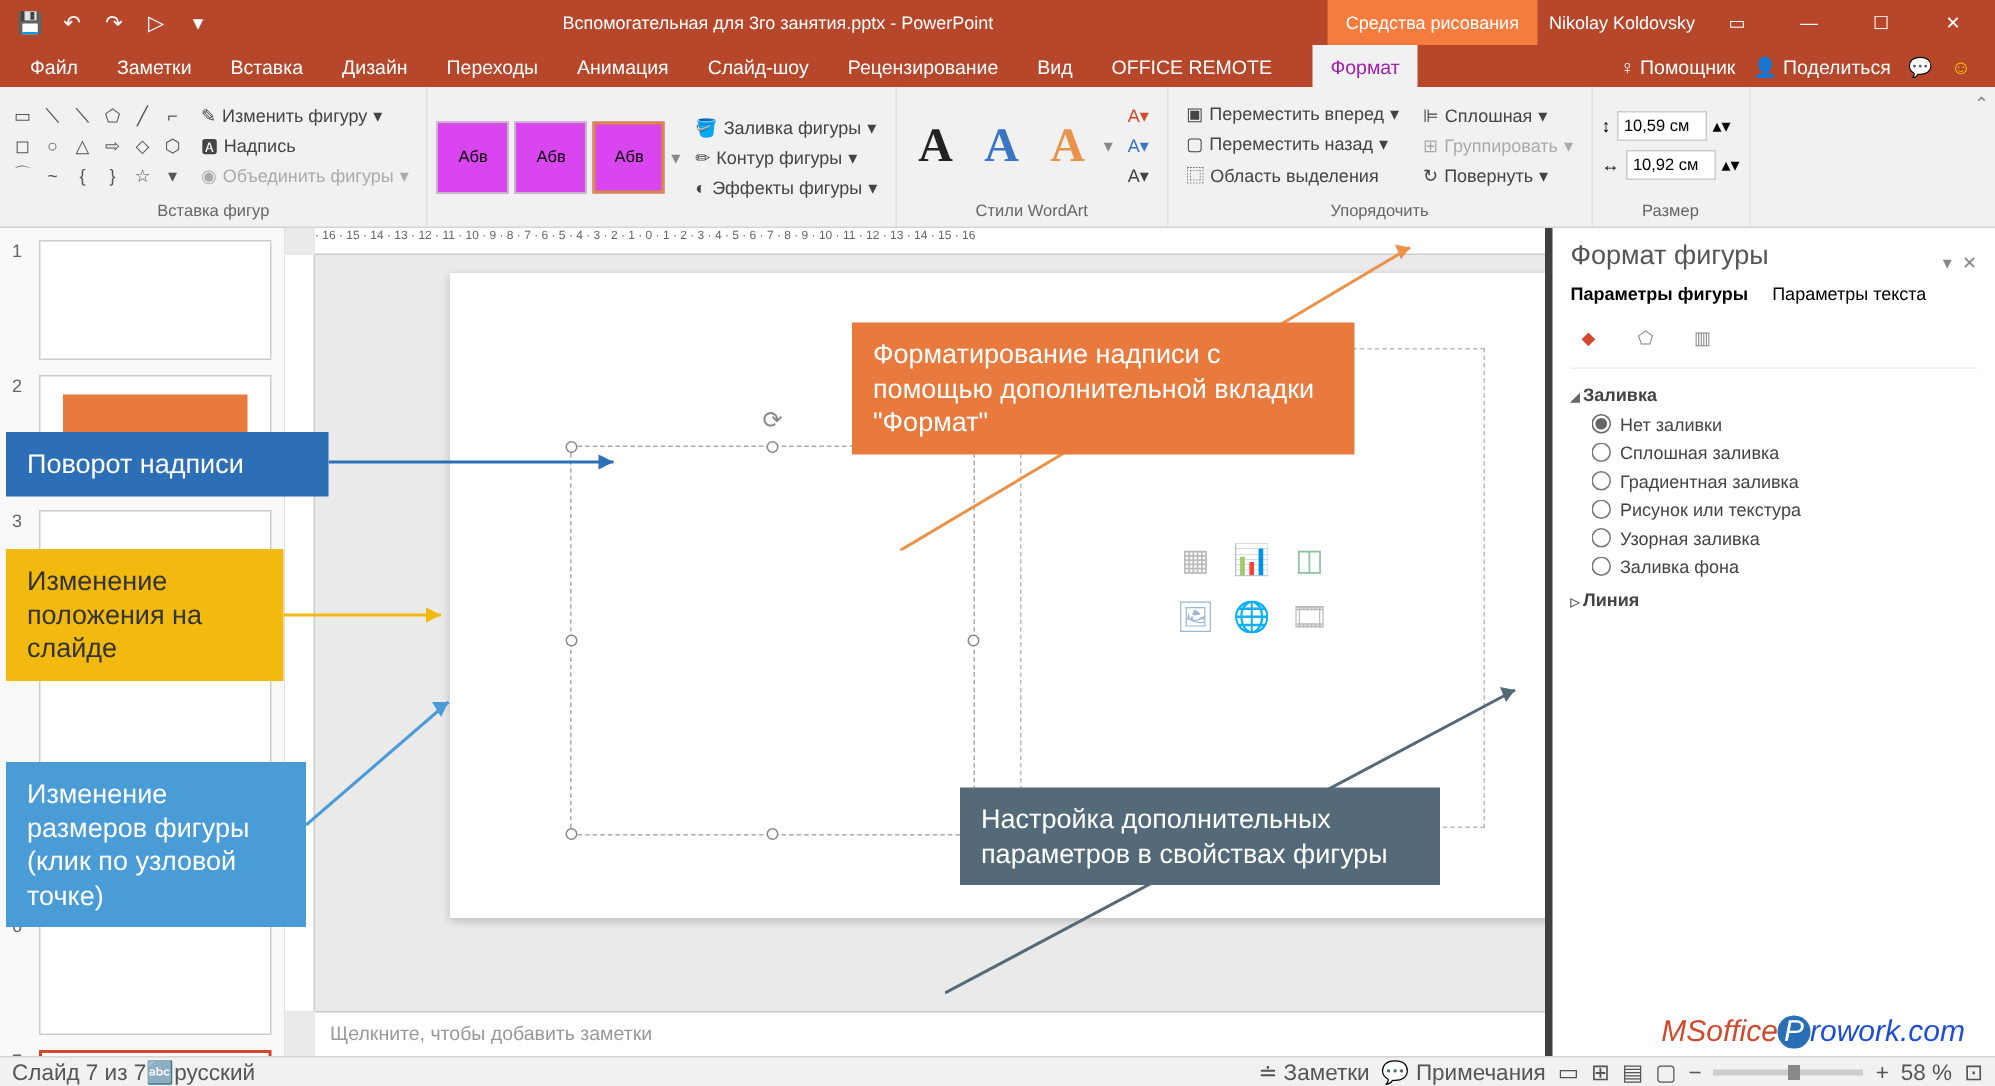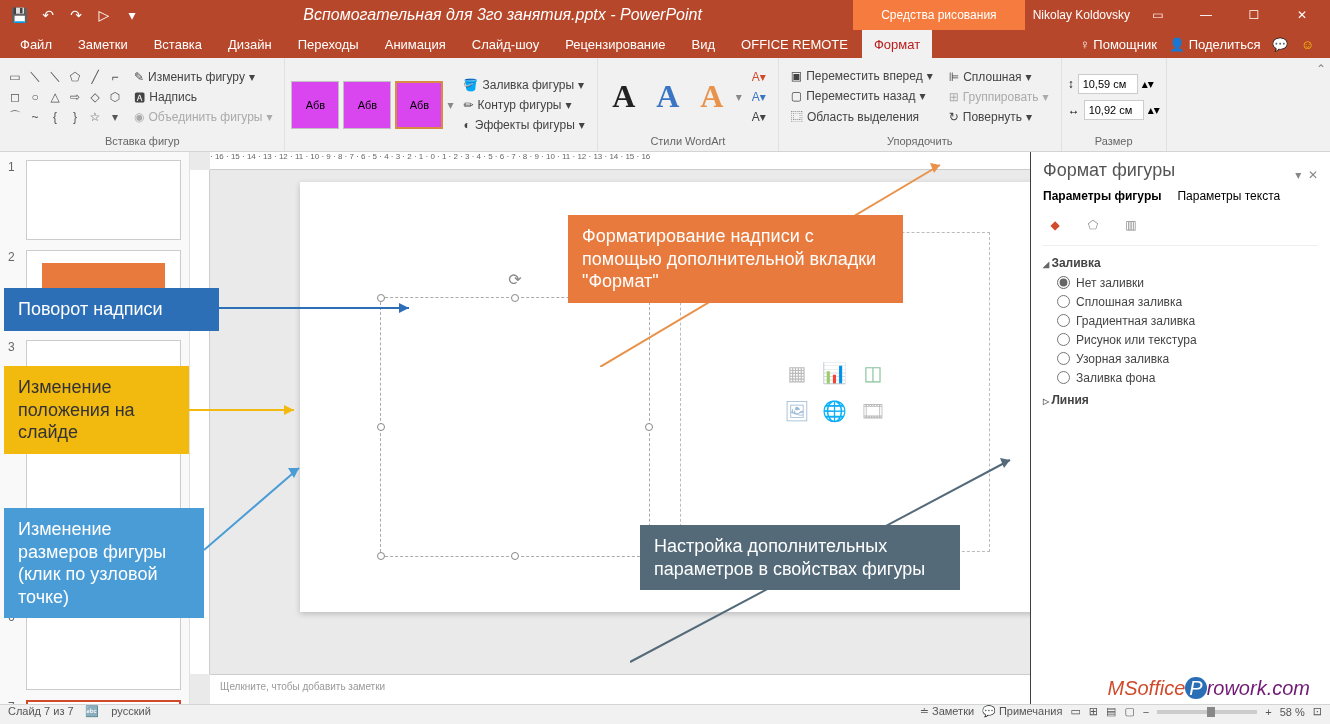--- a/index.html
+++ b/index.html
@@ -1,26 +1,26 @@
 <!DOCTYPE html>
 <html><head>
 <meta charset="utf-8">
 <style>
 * { margin:0; padding:0; box-sizing:border-box; font-family:"Segoe UI",Arial,sans-serif; }
 body { background:#fff; width:1330px; height:724px; overflow:hidden; position:relative; font-size:12px; }
 .titlebar { height:30px; background:#b7472a; color:#fff; display:flex; align-items:center; }
 .qat { display:flex; align-items:center; gap:4px; padding:0 8px; }
 .qat-btn { width:24px; height:24px; display:flex; align-items:center; justify-content:center; color:#fff; font-size:14px; cursor:pointer; }
-.title-text { flex:1; text-align:center; font-size:16px;font-style:italic; }
-.context-tab { background:#f57c3e; padding:0 28px; height:30px; display:flex; align-items:center; font-size:12px; }
+.title-text { flex:1; text-align:center; font-size:12px; }
+.context-tab { background:#f57c3e; padding:0 12px; height:30px; display:flex; align-items:center; font-size:12px; }
 .user-section { display:flex; align-items:center; gap:8px; padding:0 8px; }
 .win-btn { width:40px; height:30px; display:flex; align-items:center; justify-content:center; cursor:pointer; }
 .ribbon-tabs { height:28px; background:#b7472a; display:flex; align-items:center; color:#fff; padding:0 8px; gap:2px; }
 .ribbon-tab { padding:0 12px; height:28px; display:flex; align-items:center; font-size:13px; cursor:pointer; }
-.ribbon-tab.context { background:#f1f1f1; color:#b91c1c; }
+.ribbon-tab.context { background:#f1f1f1; color:#a21caf;margin-left:13px; }
 .ribbon-right { margin-left:auto; display:flex; gap:12px; padding-right:8px; font-size:13px; }
 .ribbon { height:94px; background:#f1f1f1; border-bottom:1px solid #d4d4d4; display:flex; }
 .rgroup { border-right:1px solid #e1e1e1; display:flex; flex-direction:column; padding:2px 6px; }
 .rgroup-body { flex:1; display:flex; align-items:center; gap:4px; }
 .rgroup-label { text-align:center; font-size:11px; color:#666; padding:2px 0; }
 .shape-palette { display:grid; grid-template-columns:repeat(6,18px); grid-template-rows:repeat(3,18px); gap:2px; }
 .shape-cell { width:18px; height:18px; display:flex; align-items:center; justify-content:center; color:#555; font-size:12px; border:1px solid transparent; }
 .rbtn { display:flex; align-items:center; gap:4px; padding:2px 6px; font-size:12px; color:#444; cursor:pointer; }
 .rbtn.disabled { color:#aaa; }
 .abv { width:48px; height:48px; border:1px solid #c0c0c0; background:#d946ef; display:flex; align-items:center; justify-content:center; font-size:11px; cursor:pointer; }
@@ -39,43 +39,43 @@
 .ruler-v { position:absolute; top:18px; left:0; width:20px; bottom:30px; background:#fff; border-right:1px solid #ccc; }
 .slide-area { position:absolute; top:30px; left:40px; right:20px; bottom:40px; }
 .slide { position:absolute; left:70px; top:0; width:760px; height:430px; background:#fff; box-shadow:0 2px 6px rgba(0,0,0,.2); }
 .shape-sel { position:absolute; left:80px; top:115px; width:270px; height:260px; border:1px dashed #aaa; }
 .handle { position:absolute; width:8px; height:8px; background:#fff; border:1px solid #888; border-radius:50%; }
 .rot-handle { position:absolute; left:50%; top:-28px; transform:translateX(-50%); color:#888; font-size:16px; }
 .content-ph { position:absolute; right:70px; top:50px; width:310px; height:320px; border:1px dashed #bbb; }
 .ph-icons { position:absolute; left:50%; top:50%; transform:translate(-50%,-50%); display:grid; grid-template-columns:repeat(3,32px); gap:6px; }
 .ph-icons span { width:32px; height:32px; display:flex; align-items:center; justify-content:center; color:#bbb; font-size:20px; }
 .callout { position:absolute; color:#fff; padding:10px 14px; font-size:18px; font-weight:300; line-height:1.25; }
-.notes { position:absolute; bottom:0; left:20px; right:0; height:30px; background:#fff; border-top:1px solid #ccc; padding:6px 10px; color:#999; font-size:10px; }
-.format-pane { width:300px; background:#fff; border-left:1px solid #404040; display:flex; flex-direction:column; padding:8px 12px; position:relative; }
+.notes { position:absolute; bottom:0; left:20px; right:0; height:30px; background:#fff; border-top:1px solid #ccc; padding:6px 10px; color:#999; font-size:13px; }
+.format-pane { width:300px; background:#fff; border-left:5px solid #404040; display:flex; flex-direction:column; padding:8px 12px; position:relative; }
 .fp-title { font-size:18px; color:#555; margin-bottom:8px; }
 .fp-tabs { display:flex; gap:16px; font-size:12px; margin-bottom:10px; }
 .fp-tabs span:first-child { font-weight:bold; }
 .fp-icons { display:flex; gap:14px; margin-bottom:10px; border-bottom:1px solid #eee; padding-bottom:8px; }
 .fp-icon { width:24px; height:24px; display:flex; align-items:center; justify-content:center; color:#888; cursor:pointer; }
 .fp-icon.active { color:#d04a2b; }
 .fp-section { margin-bottom:8px; }
 .fp-sec-h { font-size:12px; font-weight:bold; color:#444; cursor:pointer; }
 .fp-sec-h::before { content:"◢ "; font-size:8px; color:#666; }
 .fp-sec-h.collapsed::before { content:"▷ "; }
 .fp-radios { margin:6px 0 0 14px; display:flex; flex-direction:column; gap:5px; }
 .fp-radio { display:flex; align-items:flex-start; gap:6px; font-size:12px; color:#444; cursor:pointer; }
 .fp-radio input { accent-color:#666; }
-.status { height:20px; background:#f1f1f1; border-top:1px solid #d4d4d4; display:flex; align-items:flex-start; padding:0 8px; font-size:11px; color:#555; gap:12px; }
+.status { height:20px; background:#f1f1f1; border-top:1px solid #d4d4d4; display:flex; align-items:flex-end; padding:0 8px; font-size:15px; color:#555; }
 .status-right { margin-left:auto; display:flex; align-items:center; gap:8px; }
 .zoom-slider { width:100px; height:4px; background:#ccc; position:relative; }
 .zoom-slider::after { content:""; position:absolute; left:50%; top:-3px; width:8px; height:10px; background:#888; }
 .watermark { position:absolute; right:20px; bottom:24px; font-family:"Brush Script MT",cursive; font-size:20px; font-style:italic; }
 .watermark .p1 { color:#d04a2b; }
 .watermark .p2 { color:#fff; background:#2a6fb5; border-radius:50%; padding:0 4px; }
-.watermark .p3 { color:#701a75; }
+.watermark .p3 { color:#1d4ed8; }
 svg.arrow { position:absolute; pointer-events:none; }
 .dim-input { width:60px; height:20px; border:1px solid #ccc; font-size:11px; padding:0 4px; }
 </style>
 </head>
 <body>
 
 <div class="titlebar">
   <div class="qat">
     <div class="qat-btn">💾</div>
     <div class="qat-btn">↶</div>

